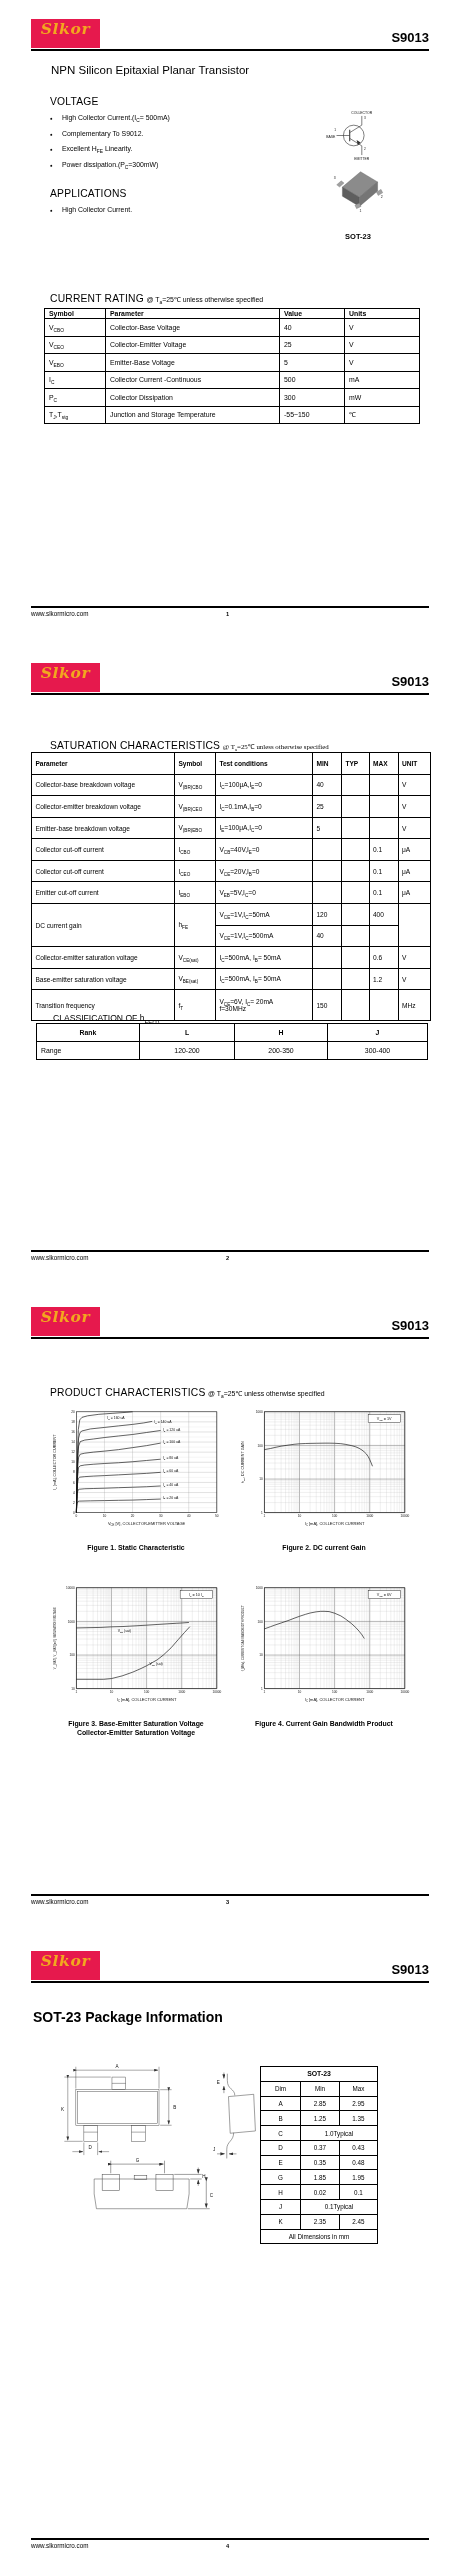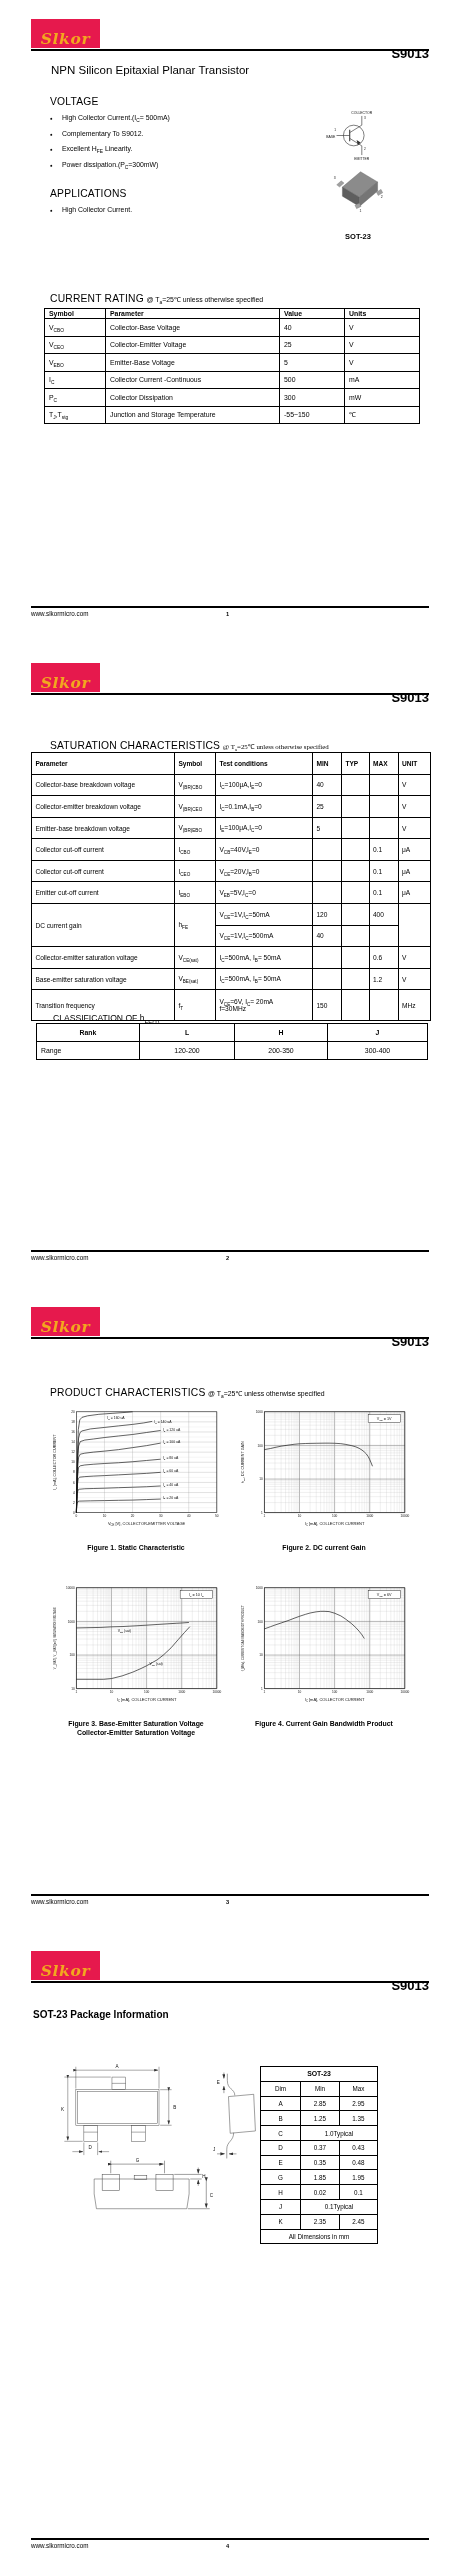--- a/index.html
+++ b/index.html
@@ -1,24 +1,24 @@
 <!DOCTYPE html>
 <html style="font-size:9.2px"><head>
 <meta charset="utf-8">
 <style>
   html,body{margin:0;padding:0;background:#fff;width:455px;height:2576px;
     font-family:"Liberation Sans",sans-serif;color:#000;}
   .page{position:absolute;left:0;width:455px;height:644px;background:#fff;overflow:hidden;}
   #p1{top:0}#p2{top:644px}#p3{top:1288px}#p4{top:1932px}
   .abs{position:absolute}
   .logo{left:31px;top:19px;width:69px;height:29px;background:#e6194d;
-    display:flex;align-items:flex-end;justify-content:center;}
+    display:flex;align-items:flex-start;justify-content:center;}
   .logo span{color:#f2a71f;font-style:italic;font-weight:bold;font-size:15.5px;
     font-family:"DejaVu Serif",serif;letter-spacing:0.6px;}
-  .partnum{right:26px;top:46px;font-size:13px;font-weight:bold;}
+  .partnum{right:26px;top:30px;font-size:13px;font-weight:bold;}
   .hline{left:31px;width:398px;top:49px;height:2.3px;background:#000;}
   .fline{left:31px;width:398px;top:606px;height:1.7px;background:#000;}
   .furl{left:31px;top:610px;font-size:6.3px;}
   .fnum{left:0;width:455px;top:611px;text-align:center;font-size:5.7px;font-weight:bold;}
   .doctitle{left:31px;top:64px;font-size:11.5px;padding-left:20px;}
   .sechead{font-size:10.3px;letter-spacing:0.2px;}
   .cond{font-size:6.9px;font-weight:normal;letter-spacing:0;}
   .serif{font-family:"Liberation Serif",serif;}
   .bullet{left:50px;font-size:6.9px;display:flex;align-items:baseline;}
   .bullet .dot{font-size:4.6px;margin-right:9.2px;}
@@ -28,21 +28,21 @@
     text-align:left;vertical-align:middle;}
   .tbl th{font-weight:bold;}
   #electbl td,#electbl th{font-size:6.6px;height:18.4px;padding:1.1px 3.4px;}
   #maxtbl td{height:14.3px;}
   #clstbl th,#clstbl td{text-align:center;height:15px;}
   #clstbl td.l{text-align:left;}
   #sottbl td,#sottbl th{text-align:center;font-size:6.3px;height:12.6px;padding:0.6px 1.7px;}
   .chartbox{position:absolute;width:172px;}
   .chartbox svg{display:block;}
   .caption{text-align:center;font-weight:bold;font-size:6.9px;margin-top:2.3px;line-height:1.25;}
-  .pkghead{font-size:10px;font-weight:bold;}
+  .pkghead{font-size:14px;font-weight:bold;}
   svg text{font-family:"Liberation Sans",sans-serif;fill:#111;}
 </style>
 </head>
 <body>
 
 <div class="page" id="p1">
   <div class="abs logo">
       <span>Slkor</span>
     </div>
   <div class="abs partnum">S9013</div>

